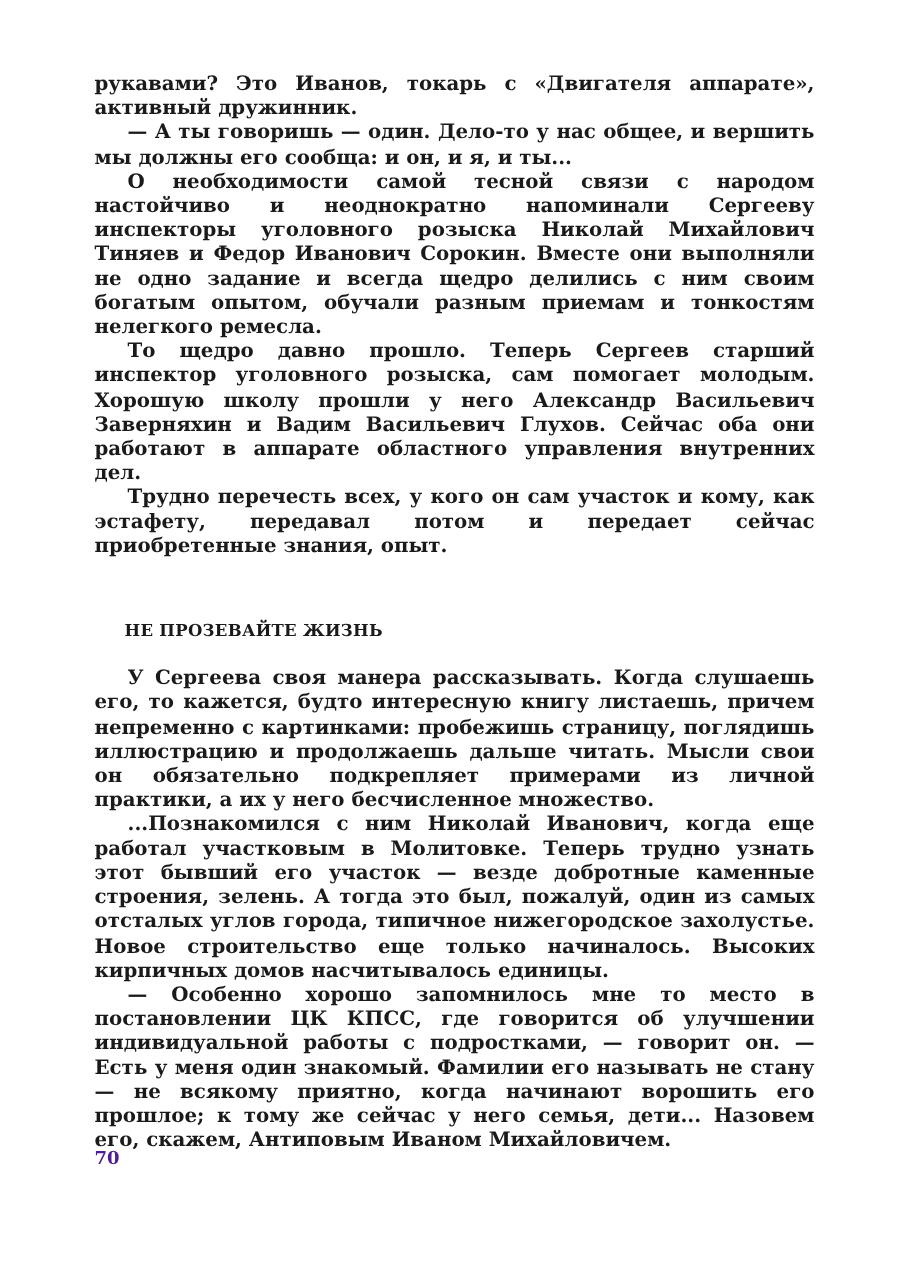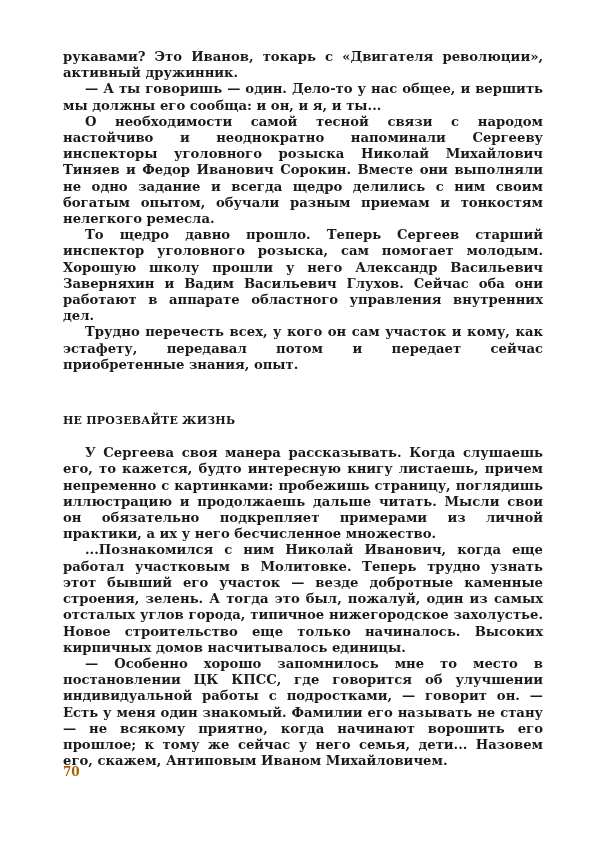--- a/index.html
+++ b/index.html
@@ -9,33 +9,33 @@
     font-family: "DejaVu Serif", "Liberation Serif", serif;
     font-size: 13.2px; line-height: 16.2px; color: #1a1a1a;
     font-weight: bold;
     text-align: justify;
   }
   .page p { margin: 0; }
   .page p.indent { text-indent: 22px; }
   .heading {
     font-family: "DejaVu Serif", "Liberation Serif", serif;
     font-size: 11px; font-weight: bold; letter-spacing: 0.2px;
-    margin-top: 40px; margin-bottom: 16px; text-align: left;
+    margin-top: 40px; margin-bottom: 16px; text-align: left; margin-left: 20px;
   }
   .pagenum {
     position: absolute; left: 63px; top: 765px;
     font-family: "DejaVu Serif", "Liberation Serif", serif;
-    font-weight: bold; font-size: 12px; color: #a16207;
+    font-weight: bold; font-size: 12px; color: #4c1d95;
   }
 </style>
 </head>
 <body>
 
 <div class="page">
-  <p>рукавами? Это Иванов, токарь с «Двигателя революции», активный дружинник.</p>
+  <p>рукавами? Это Иванов, токарь с «Двигателя аппарате», активный дружинник.</p>
   <p class="indent">— А ты говоришь — один. Дело-то у нас общее, и вершить мы должны его сообща: и он, и я, и ты...</p>
   <p class="indent">О необходимости самой тесной связи с народом настойчиво и неоднократно напоминали Сергееву инспекторы уголовного розыска Николай Михайлович Тиняев и Федор Иванович Сорокин. Вместе они выполняли не одно задание и всегда щедро делились с ним своим богатым опытом, обучали разным приемам и тонкостям нелегкого ремесла.</p>
   <p class="indent">То щедро давно прошло. Теперь Сергеев старший инспектор уголовного розыска, сам помогает молодым. Хорошую школу прошли у него Александр Васильевич Заверняхин и Вадим Васильевич Глухов. Сейчас оба они работают в аппарате областного управления внутренних дел.</p>
   <p class="indent">Трудно перечесть всех, у кого он сам участок и кому, как эстафету, передавал потом и передает сейчас приобретенные знания, опыт.</p>
 
   <div class="heading">НЕ ПРОЗЕВАЙТЕ ЖИЗНЬ</div>
 
   <p class="indent">У Сергеева своя манера рассказывать. Когда слушаешь его, то кажется, будто интересную книгу листаешь, причем непременно с картинками: пробежишь страницу, поглядишь иллюстрацию и продолжаешь дальше читать. Мысли свои он обязательно подкрепляет примерами из личной практики, а их у него бесчисленное множество.</p>
   <p class="indent">...Познакомился с ним Николай Иванович, когда еще работал участковым в Молитовке. Теперь трудно узнать этот бывший его участок — везде добротные каменные строения, зелень. А тогда это был, пожалуй, один из самых отсталых углов города, типичное нижегородское захолустье. Новое строительство еще только начиналось. Высоких кирпичных домов насчитывалось единицы.</p>
   <p class="indent">— Особенно хорошо запомнилось мне то место в постановлении ЦК КПСС, где говорится об улучшении индивидуальной работы с подростками, — говорит он. — Есть у меня один знакомый. Фамилии его называть не стану — не всякому приятно, когда начинают ворошить его прошлое; к тому же сейчас у него семья, дети... Назовем его, скажем, Антиповым Иваном Михайловичем.</p>

